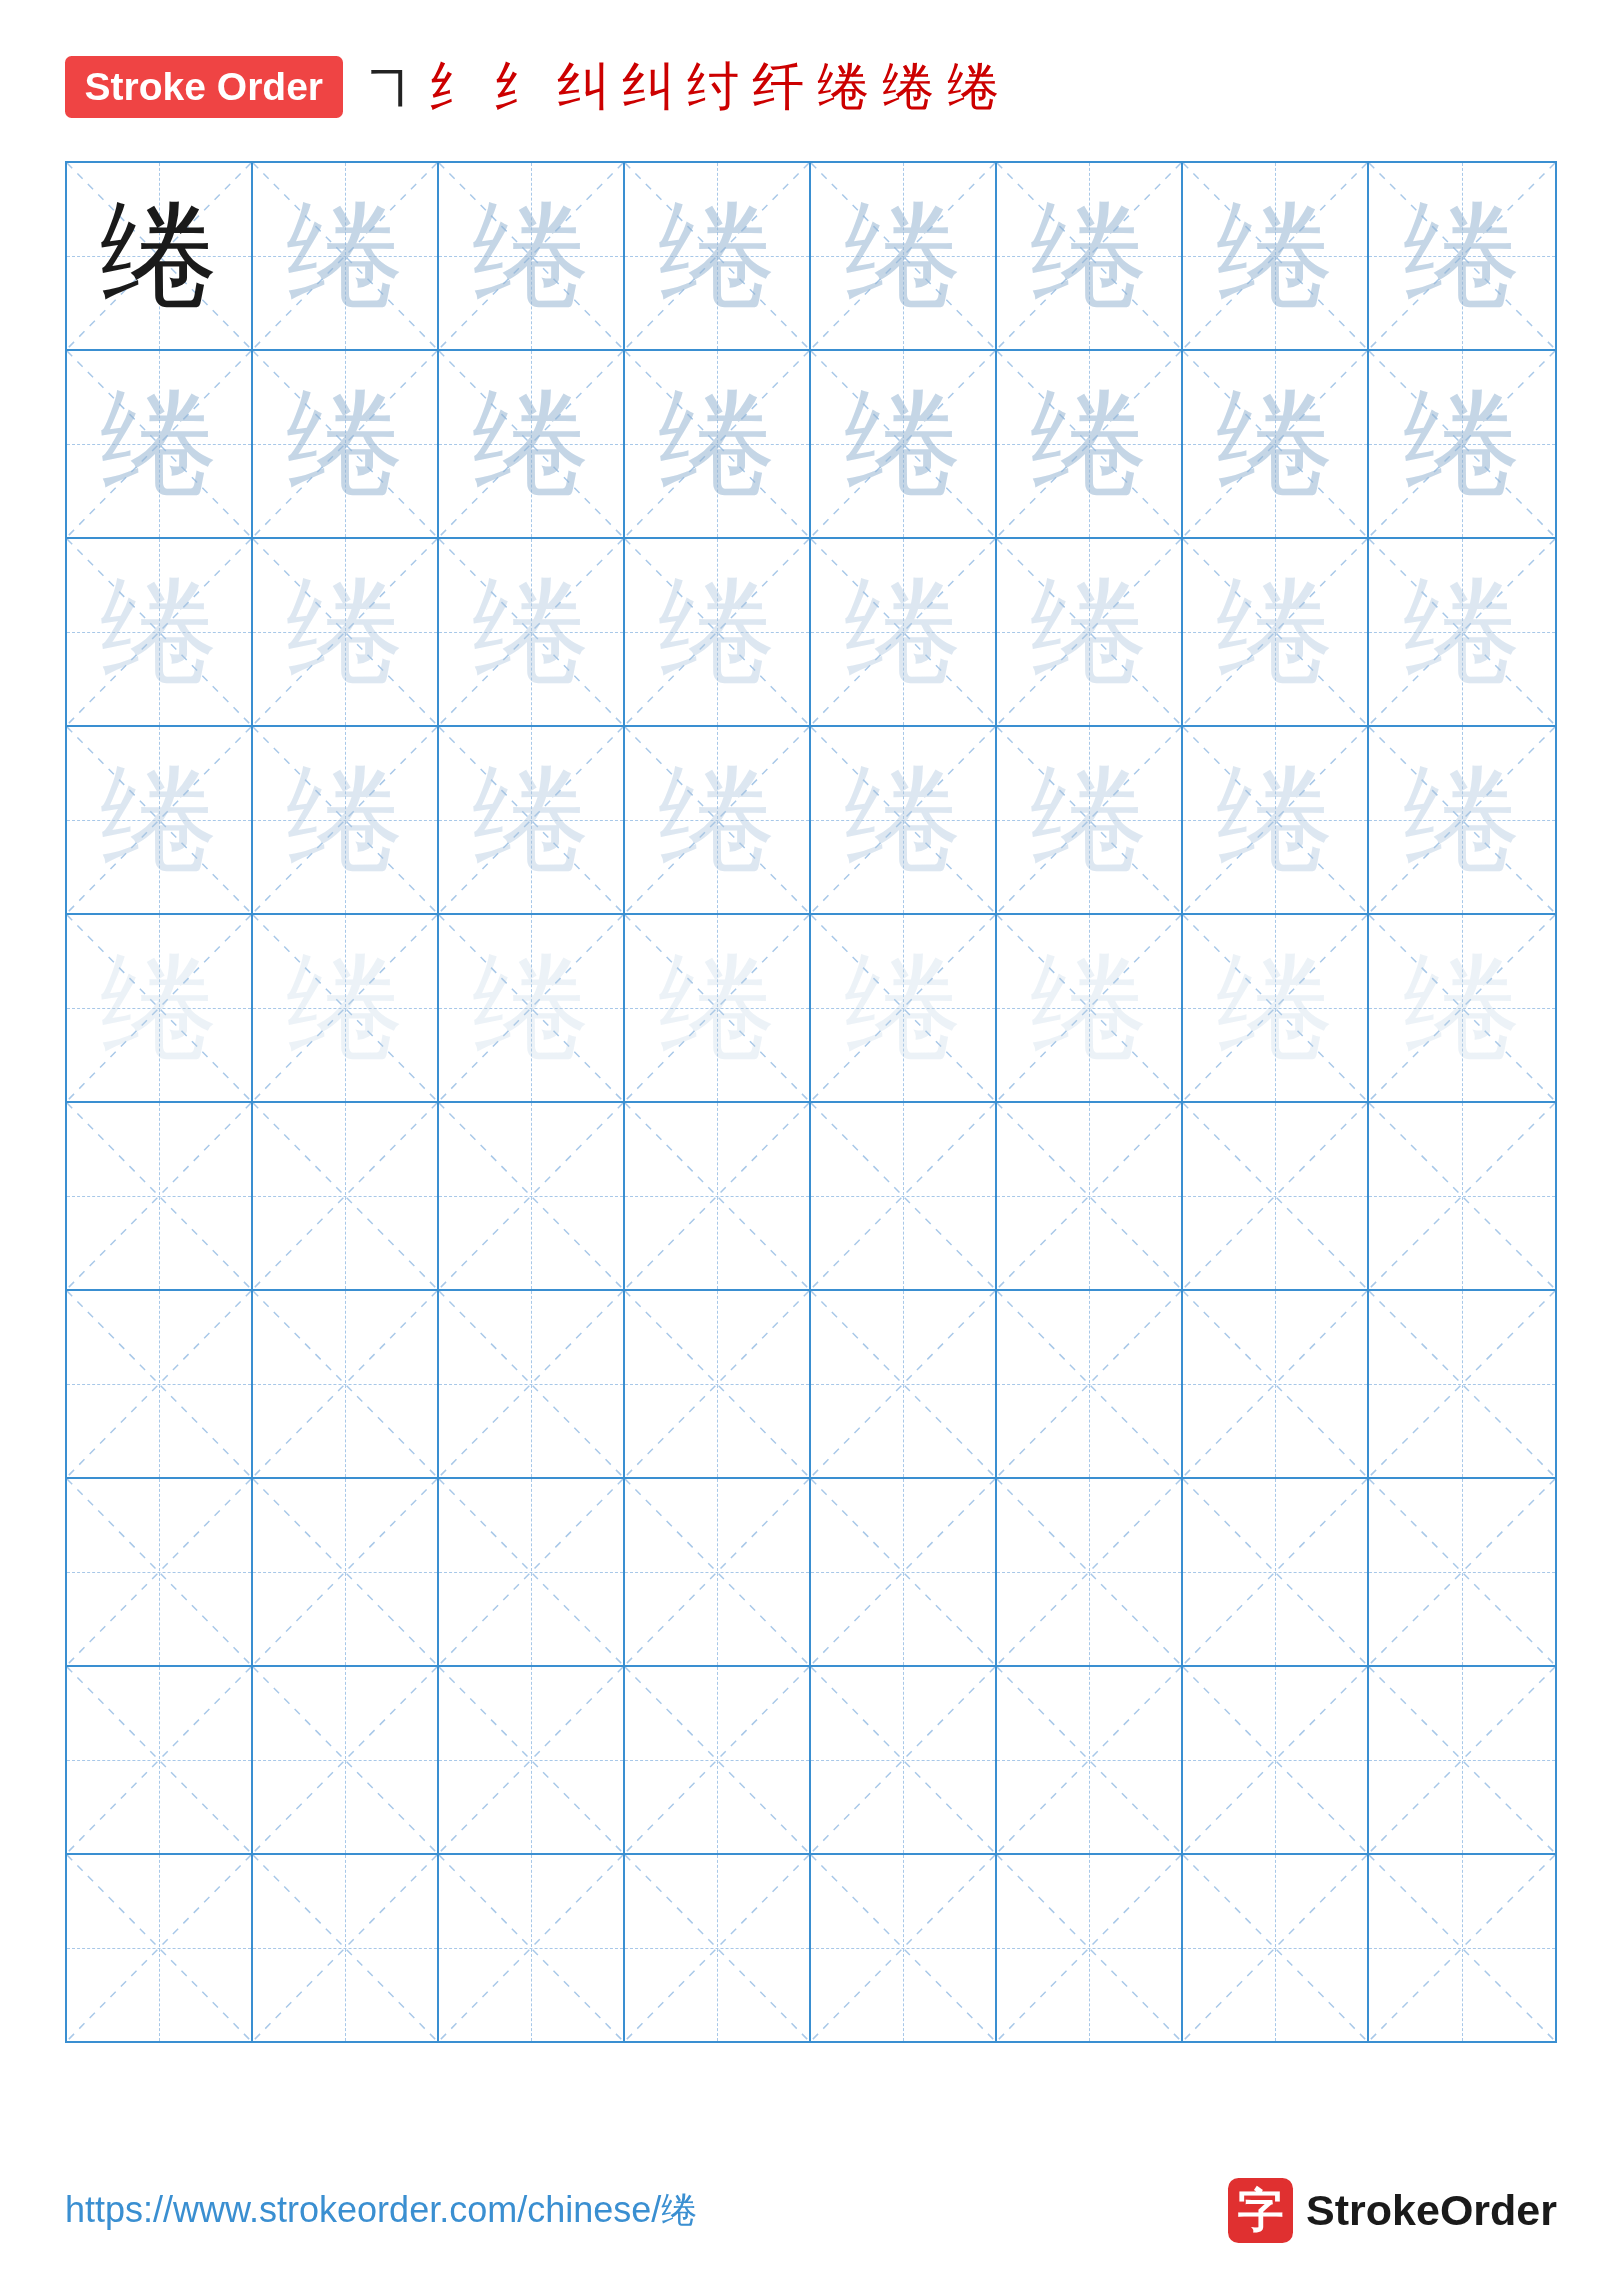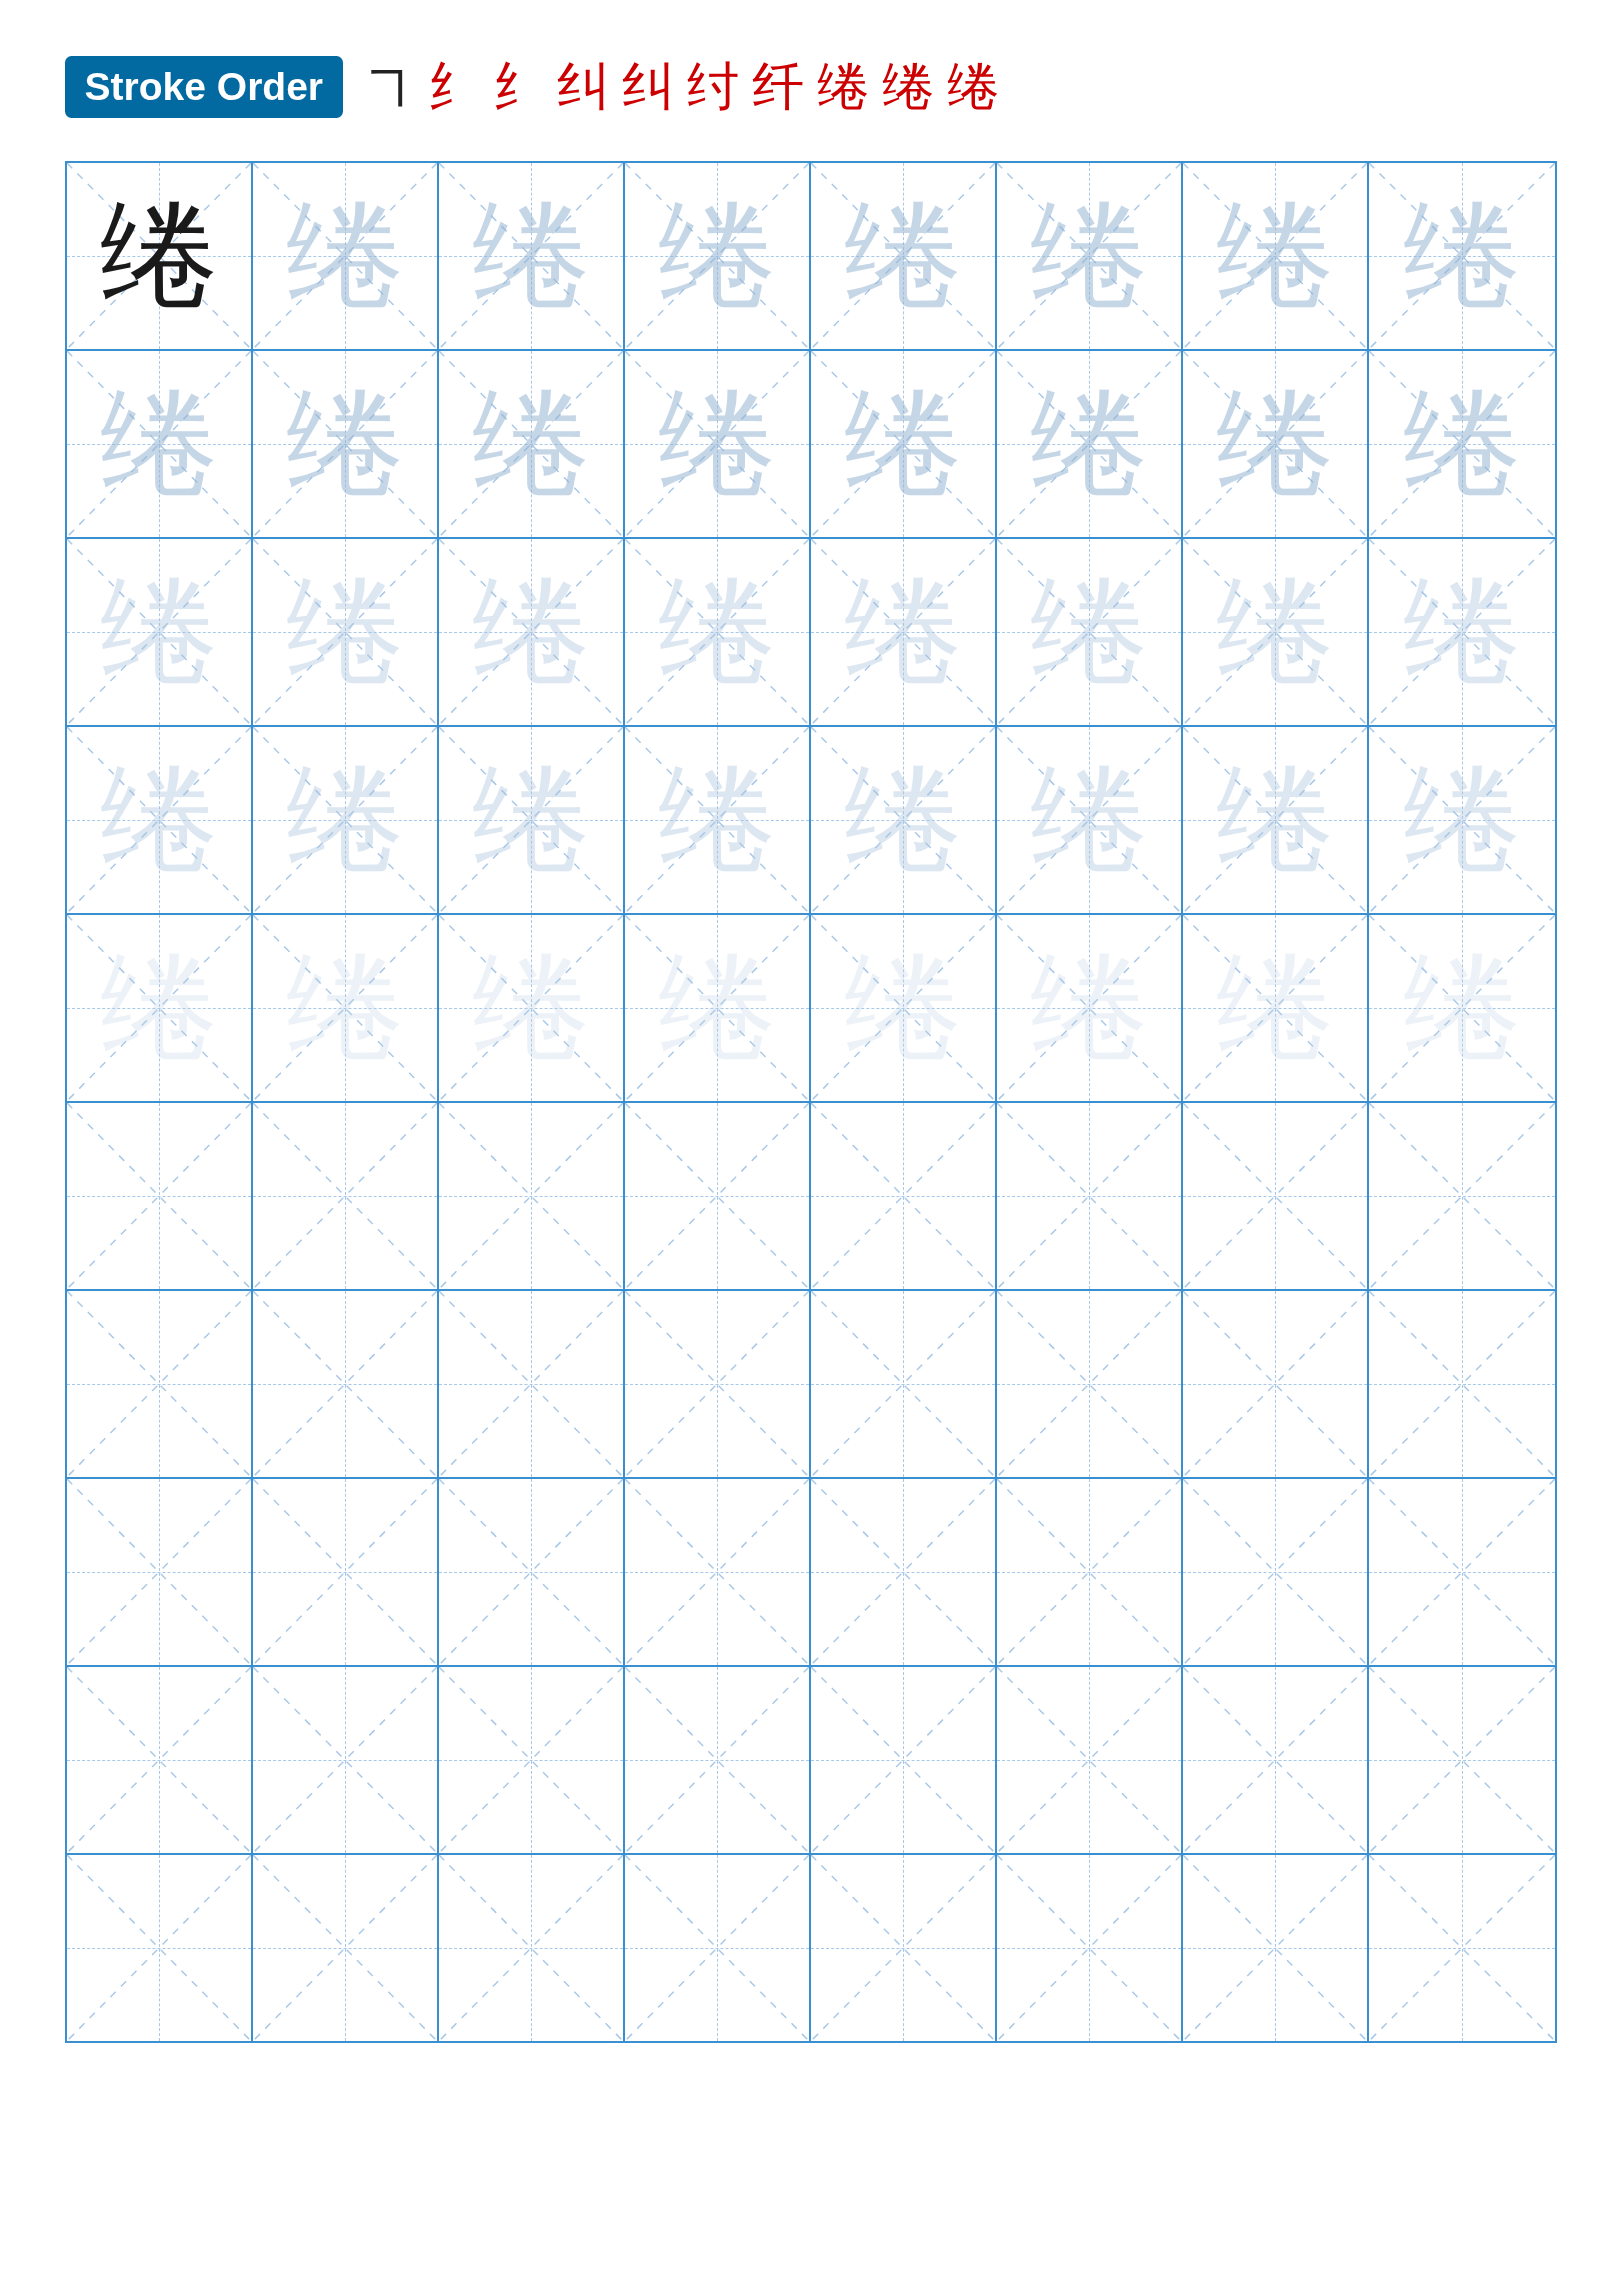--- a/index.html
+++ b/index.html
@@ -35,21 +35,21 @@
     }
 
     .stroke-order-row {
       display: flex;
       align-items: center;
       margin-bottom: 39px;
       gap: 19.6px;
     }
 
     .stroke-order-badge {
-      background: #0369a1;
+      background: #ef4444;
       color: white;
       font-size: 39px;
       font-weight: bold;
       padding: 9.2px 19.6px;
       border-radius: 6.5px;
       font-family: Arial, sans-serif;
       white-space: nowrap;
       flex-shrink: 0;
     }
 
@@ -864,15 +864,22 @@
       <div class="grid-cell">
           <div class="diag-lines"><svg viewBox="0 0 100 100" preserveAspectRatio="none">
               <line x1="0" y1="0" x2="100" y2="100" stroke="#a8c8e8" stroke-width="0.8" stroke-dasharray="4,4"></line>
               <line x1="100" y1="0" x2="0" y2="100" stroke="#a8c8e8" stroke-width="0.8" stroke-dasharray="4,4"></line>
             </svg></div>
         </div>
     </div>
 
   </div>
 
+  <div class="footer">
+    <span class="footer-url">https://www.strokeorder.com/chinese/绻</span>
+    <div class="footer-logo">
+      <div class="footer-logo-icon">字</div>
+      <span class="footer-logo-text">StrokeOrder</span>
+    </div>
+  </div>
 
 </div>
 
 
 </body></html>

